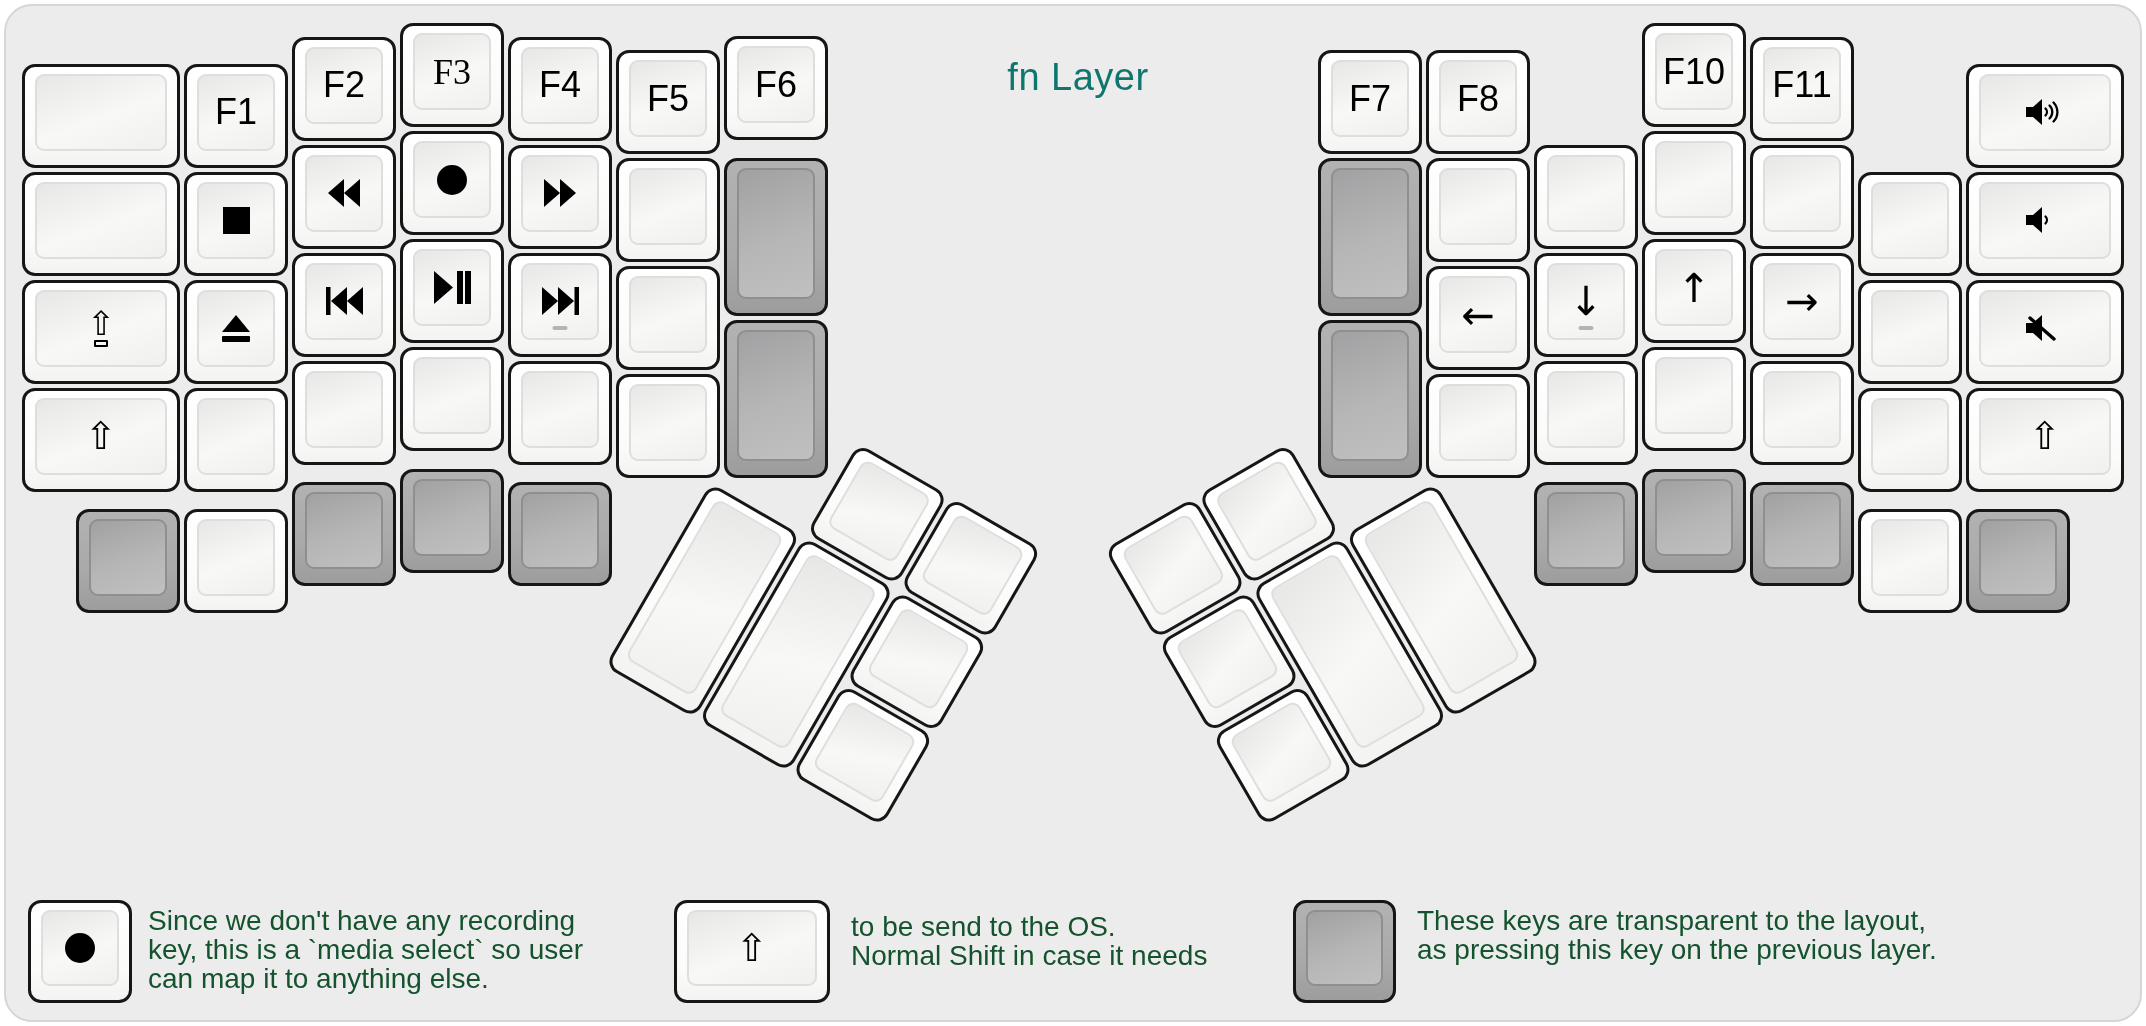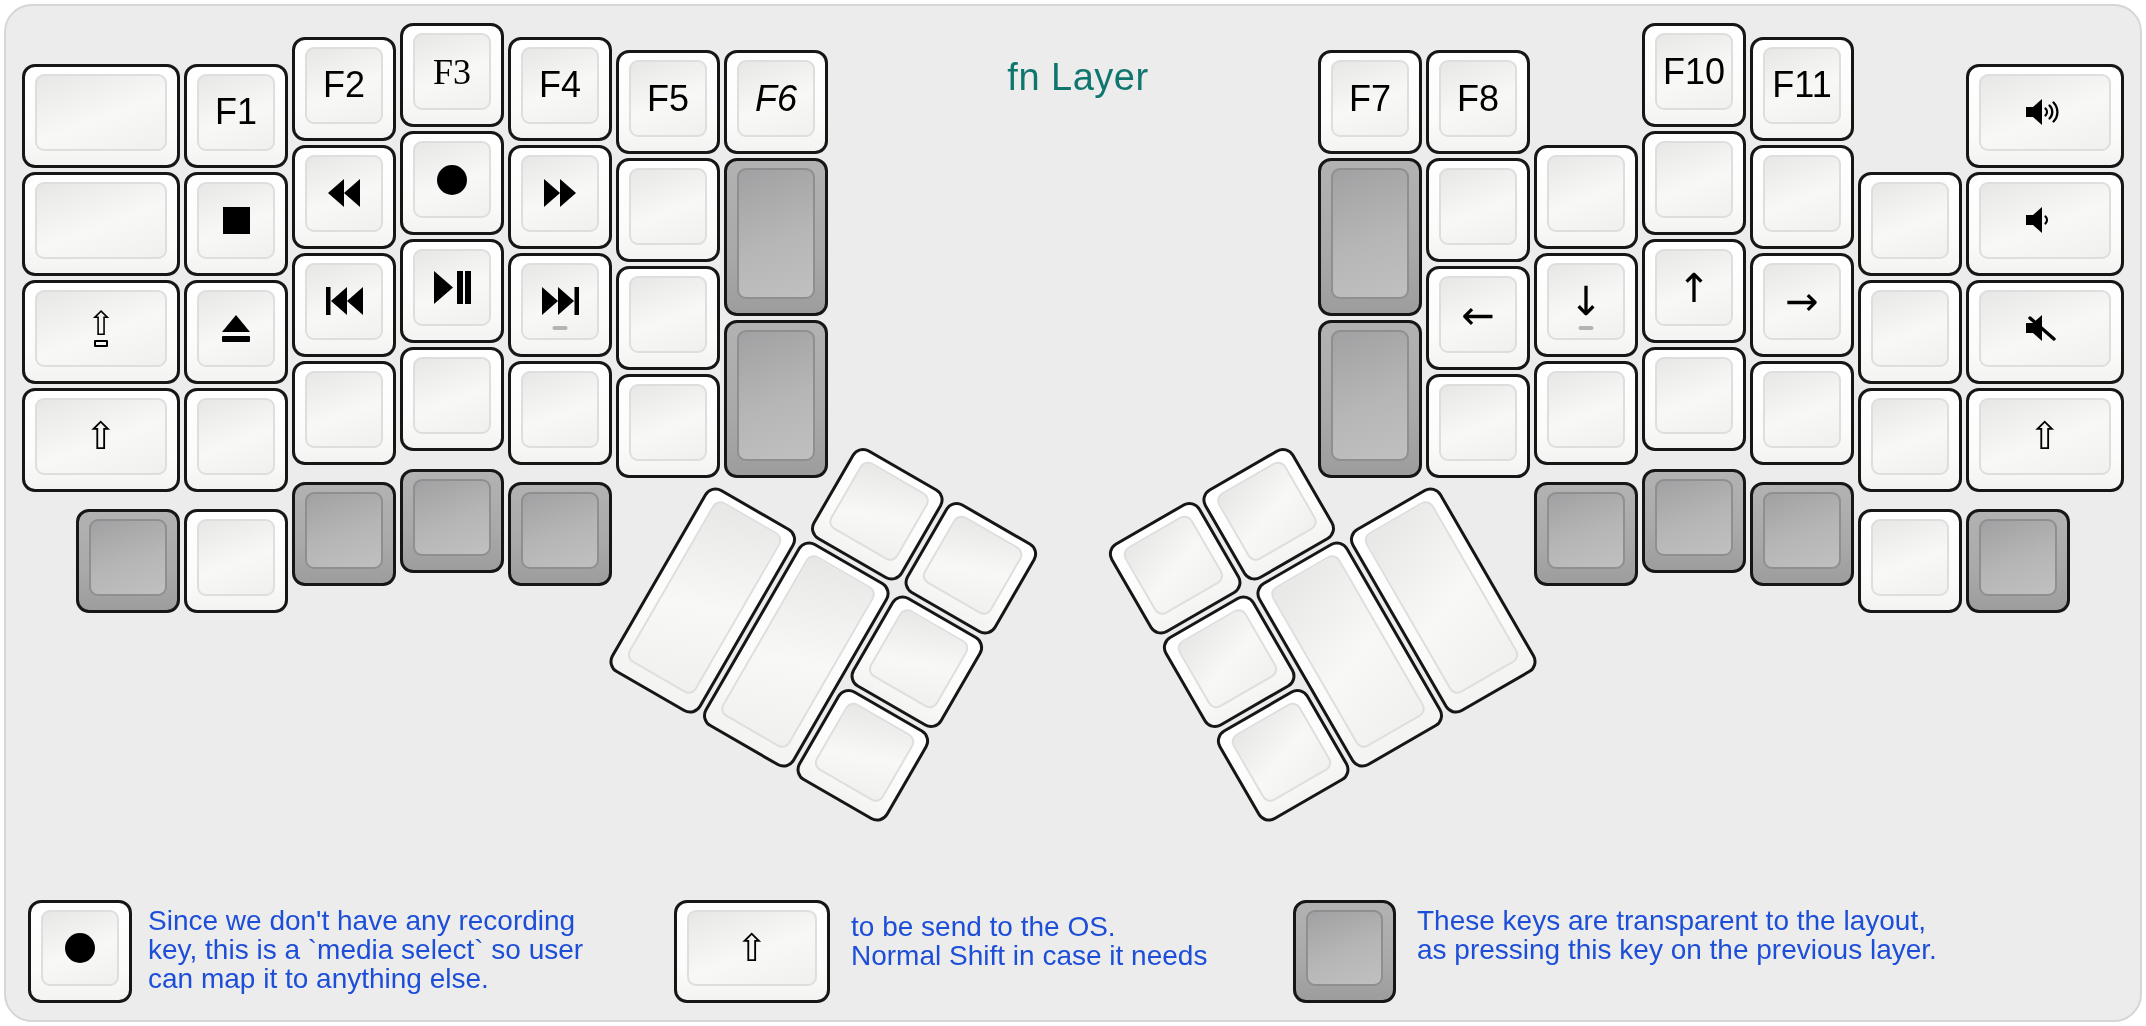--- a/index.html
+++ b/index.html
@@ -30,21 +30,21 @@
   .i-record{width:30px;height:30px;background:#000;border-radius:50%;}
   .i-eject{display:flex;flex-direction:column;align-items:center;}
   .i-eject-tri{width:0;height:0;border-left:14px solid transparent;border-right:14px solid transparent;
                border-bottom:17px solid #000;}
   .i-eject-bar{width:28px;height:6px;background:#000;margin-top:4px;border-radius:1px;}
   .i-shift{font-family:"DejaVu Sans",sans-serif;font-size:38px;line-height:1;color:#000;}
   .i-arrow{font-family:"DejaVu Sans",sans-serif;font-size:40px;line-height:1;color:#000;}
   .i-caps{display:flex;flex-direction:column;align-items:center;}
   .i-caps-arrow{font-family:"DejaVu Sans",sans-serif;font-size:33px;line-height:0.9;color:#000;}
   .i-caps-box{width:14px;height:7px;border:2.5px solid #000;border-radius:1px;margin-top:1px;box-sizing:border-box;}
-  .note-text{position:absolute;color:#1d4ed8;font-size:28px;line-height:29px;}
+  .note-text{position:absolute;color:#14532d;font-size:28px;line-height:29px;}
   .note-line{white-space:nowrap;}
 </style>
 </head>
 <body>
 
 <div id="stage">
   <div id="panel"></div>
   <div id="page-title">fn Layer</div>
   <div id="keyboard">
       <div class="key white" style="left: 22px; top: 63.5px; width: 158px; height: 104px;">
@@ -68,21 +68,21 @@
       <div class="key white" style="left: 508px; top: 36.5px; width: 104px; height: 104px;">
         <div class="cap">
           <span class="klabel">F4</span>
         </div>
       </div>
       <div class="key white" style="left: 616px; top: 50px; width: 104px; height: 104px;">
         <div class="cap">
           <span class="klabel">F5</span>
         </div>
       </div>
-      <div class="key white" style="left: 724px; top: 50px; width: 104px; height: 104px; font-style: italic;">
+      <div class="key white" style="left: 724px; top: 36px; width: 104px; height: 104px;">
         <div class="cap">
           <span class="klabel">F6</span>
         </div>
       </div>
       <div class="key white" style="left: 22px; top: 171.5px; width: 158px; height: 104px;">
         <div class="cap"></div>
       </div>
       <div class="key white" style="left: 184px; top: 171.5px; width: 104px; height: 104px;">
         <div class="cap">
           <div class="i-stop"></div>

